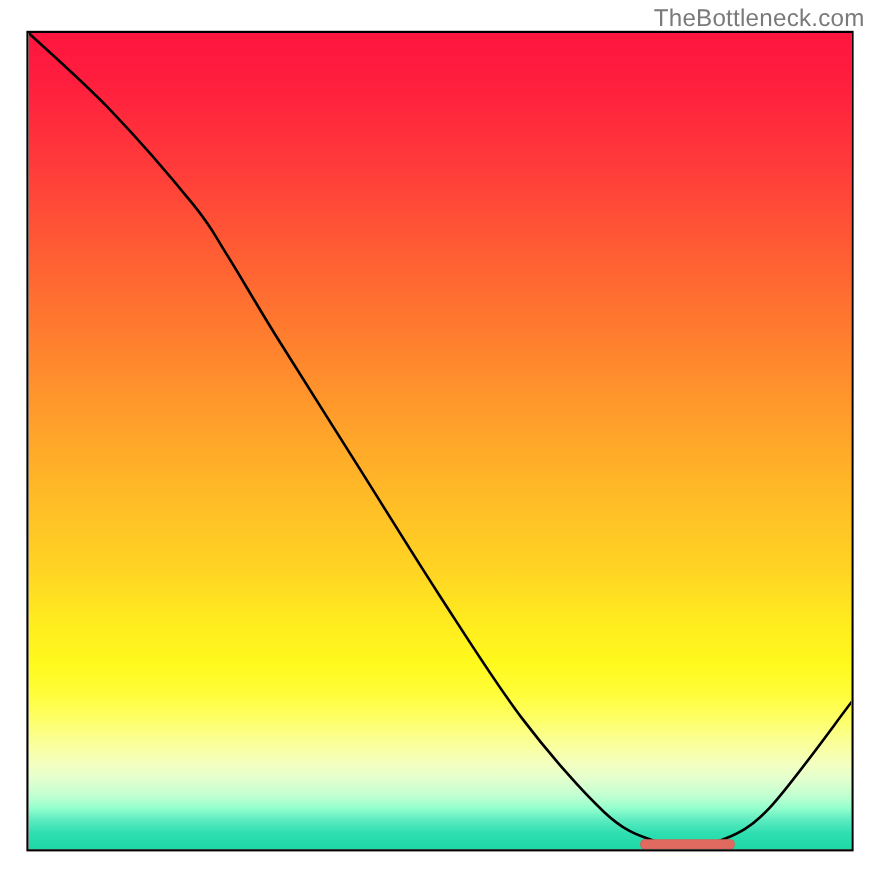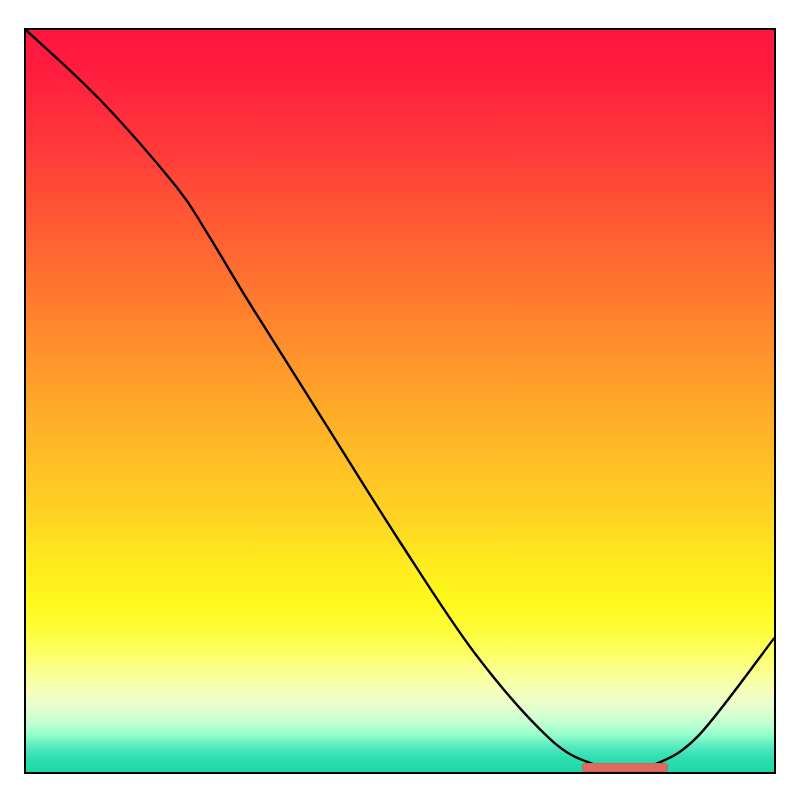--- a/index.html
+++ b/index.html
@@ -77,20 +77,21 @@
     background: #e06a5f;
     box-shadow: 0 0 0 0.5px rgba(0,0,0,0.15) inset;
     z-index: 4;
   }
 </style>
 </head>
 <body>
 
 <div class="stage">
 
+  <div class="watermark">TheBottleneck.com</div>
 
   <div class="plot-frame">
     <div class="gradient"></div>
 
     <svg class="curve" viewBox="0 0 748 742" preserveAspectRatio="none">
       <path id="curve-path" d="M 0.0 0.0 C 12.5 11.7, 49.9 44.5, 74.8 70.5 C 99.7 96.5, 132.1 134.2, 149.6 155.8 C 167.1 177.5, 167.1 180.6, 179.5 200.3 C 192.0 220.1, 204.5 242.4, 224.4 274.5 C 244.3 306.7, 274.3 353.7, 299.2 393.3 C 324.1 432.8, 349.1 473.6, 374.0 512.0 C 398.9 550.3, 423.9 590.5, 448.8 623.3 C 473.7 656.1, 503.7 690.1, 523.6 708.6 C 543.5 727.2, 556.0 729.5, 568.5 734.6 C 580.9 739.7, 588.4 739.0, 598.4 739.0 C 608.4 739.0, 615.9 740.3, 628.3 734.6 C 640.8 728.9, 653.3 725.9, 673.2 704.9 C 693.1 683.9, 735.5 624.5, 748.0 608.4" fill="none" stroke="#000" stroke-width="2.4" stroke-linejoin="round" stroke-linecap="round"></path>
     </svg>
 
     <div id="opt-marker" class="optimal-marker" style="left: 556px; top: 733px; width: 86px;"></div>
   </div>

